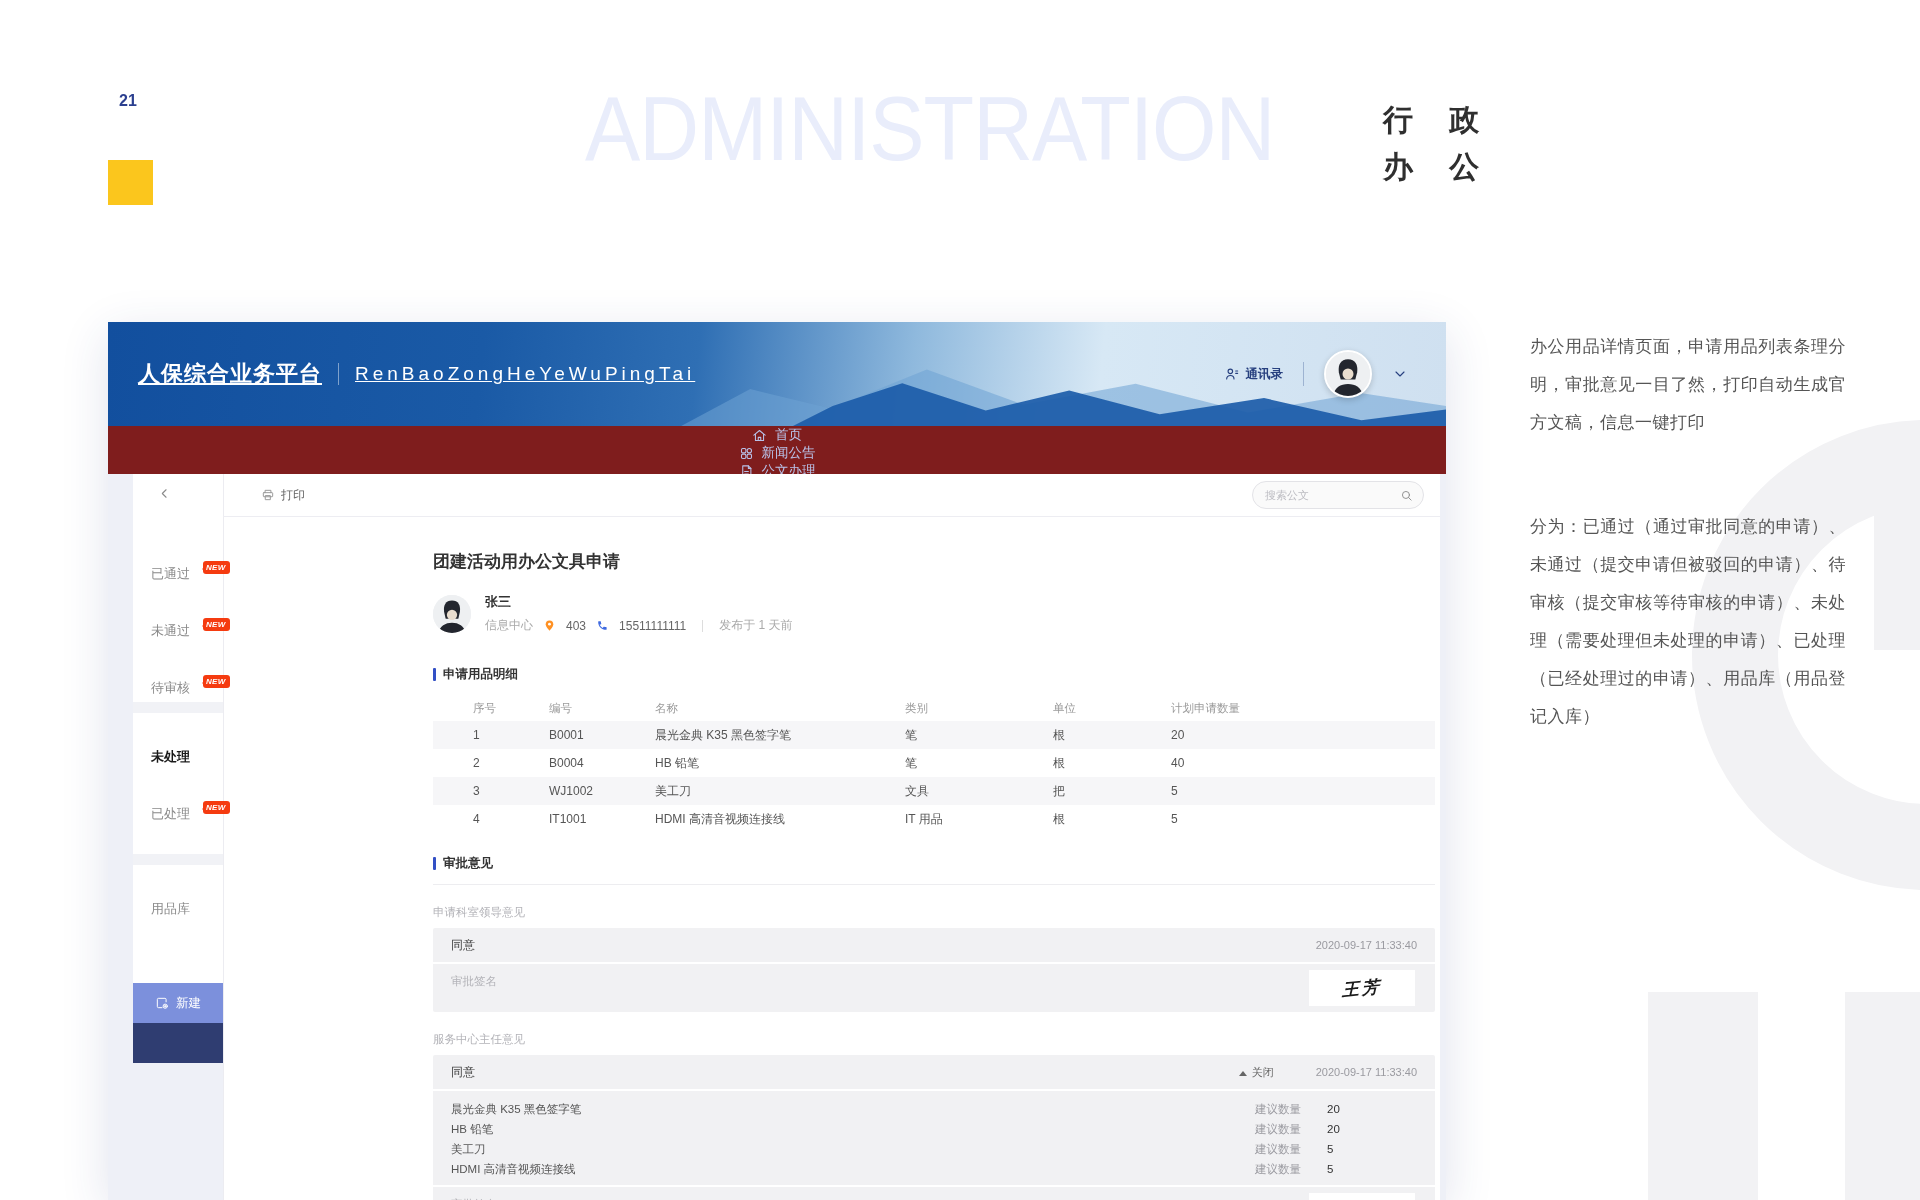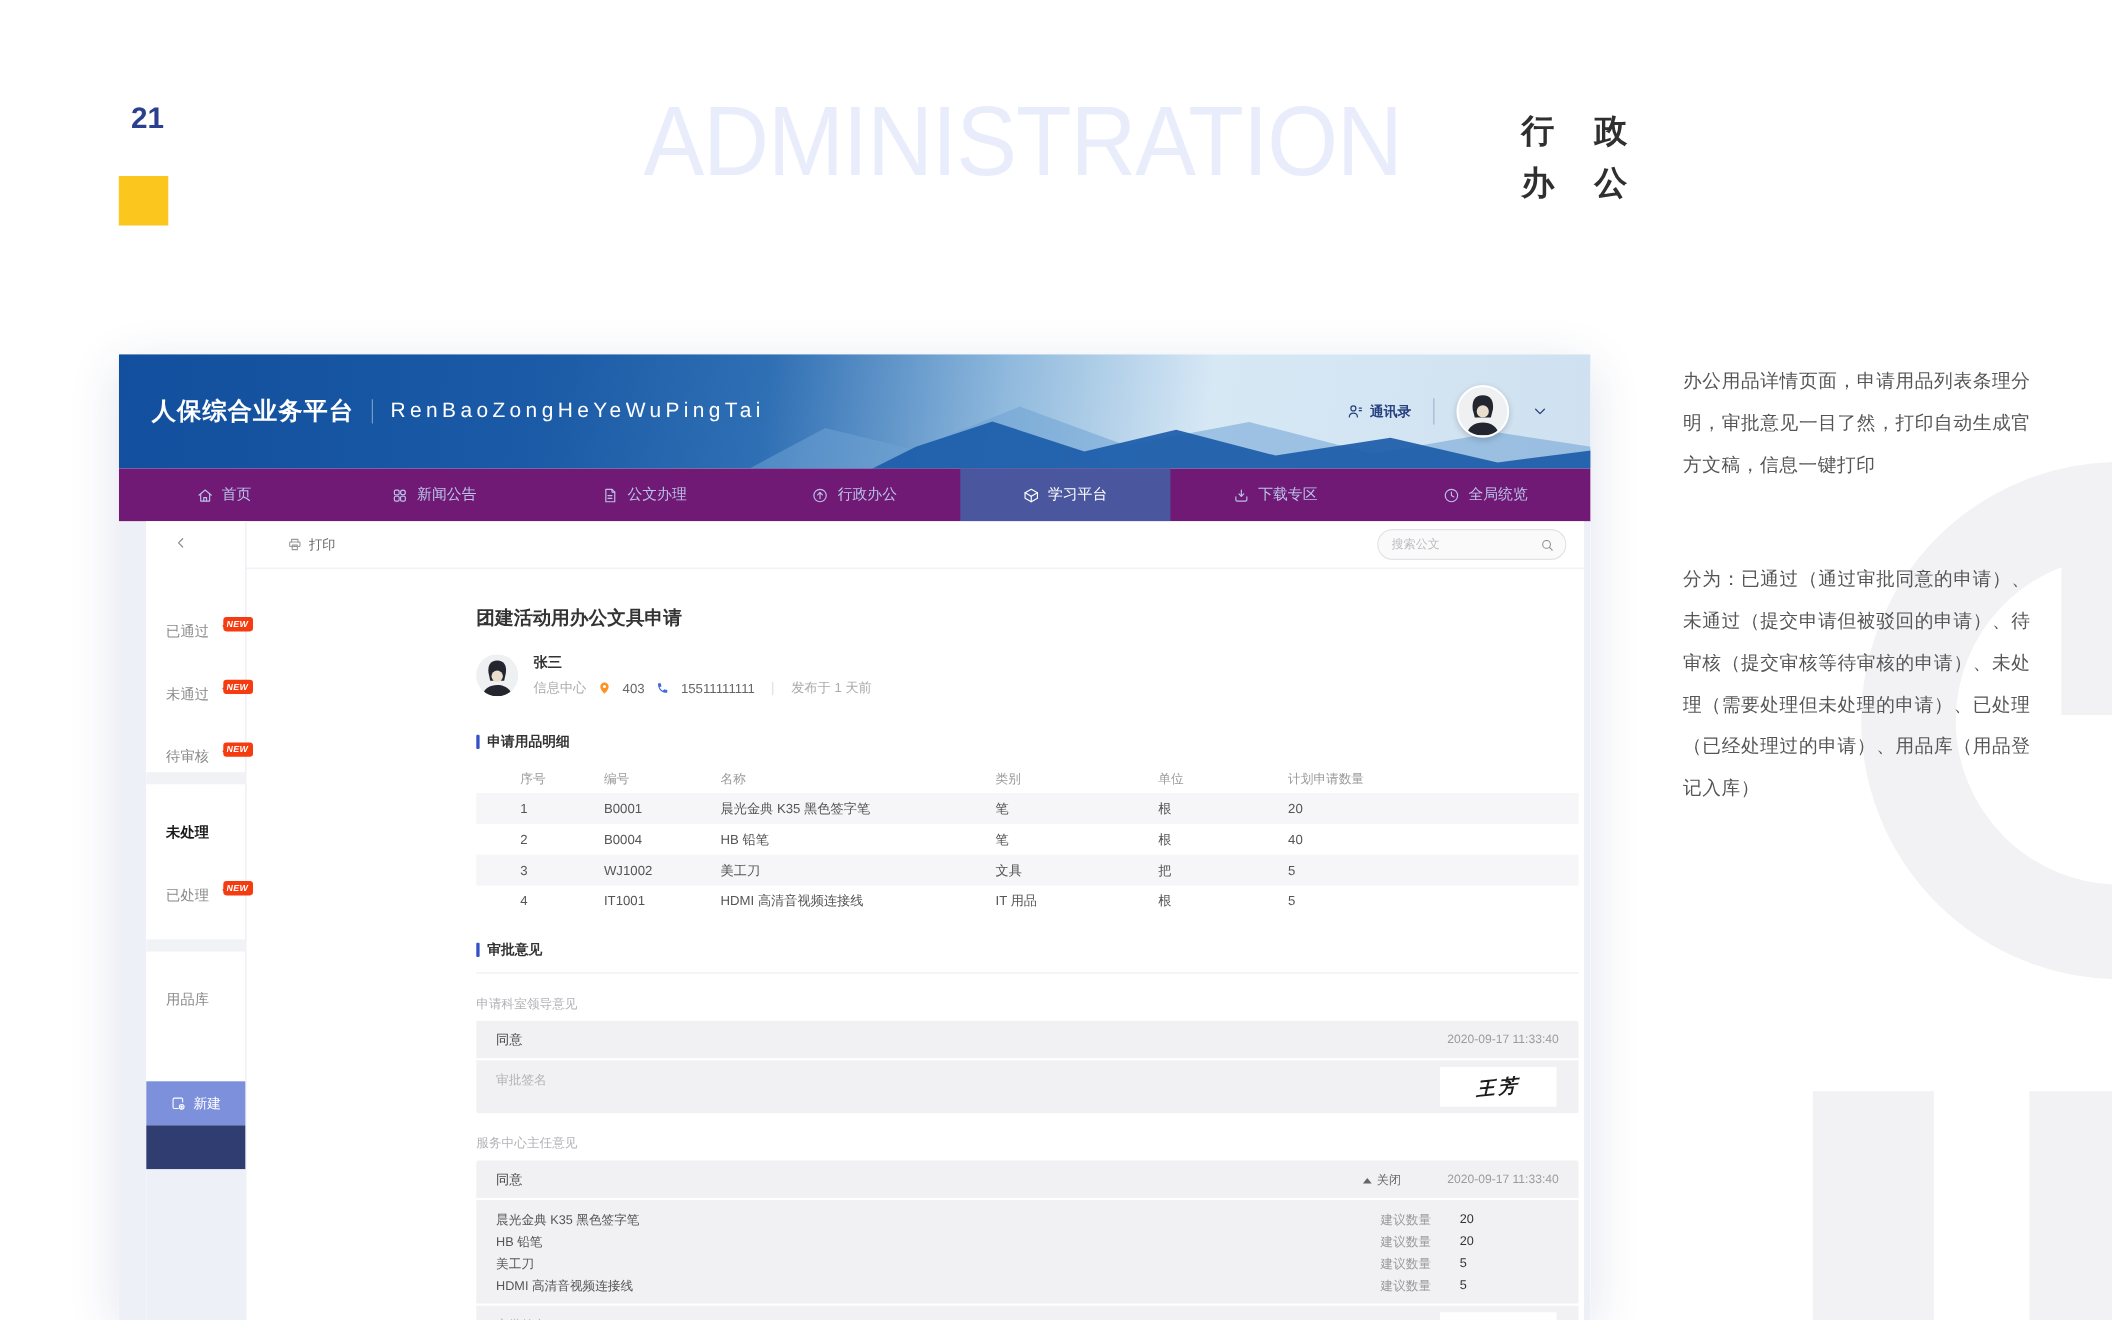--- a/index.html
+++ b/index.html
@@ -1,20 +1,20 @@
 <!DOCTYPE html>
 <html><head>
 <meta charset="utf-8">
 <style>
   html,body{margin:0;padding:0;background:#fff;}
   .page{position:relative;width:1920px;height:1200px;overflow:hidden;background:#fff;
         font-family:"Liberation Sans","DejaVu Sans",sans-serif;-webkit-font-smoothing:antialiased;}
 
   
-  .page-num{position:absolute;left:119px;top:92px;font-size:27px;font-weight:700;color:#2b3f8f;}
+  .page-num{position:absolute;left:119px;top:92px;font-size:16px;font-weight:700;color:#2b3f8f;}
   .yellow-sq{position:absolute;left:108px;top:160px;width:45px;height:45px;background:#fbc61d;}
   .watermark{position:absolute;left:585px;top:78px;font-size:90px;font-weight:400;letter-spacing:-1px;
              color:#e9edfb;transform:scaleX(.92);transform-origin:left top;white-space:nowrap;}
   .corner-title{position:absolute;left:1383px;top:96px;font-size:30px;font-weight:700;color:#2f2f2f;
                 letter-spacing:14px;line-height:47px;white-space:nowrap;}
 
   
   .deco{position:absolute;background:#f2f2f4;}
   .deco-ring{position:absolute;left:1692px;top:420px;width:470px;height:470px;border-radius:50%;
              border:86px solid #f2f2f4;box-sizing:border-box;background:transparent;}
@@ -32,32 +32,32 @@
   .app{position:absolute;left:108px;top:322px;width:1338px;height:878px;z-index:2;background:#fff;
        box-shadow:0 12px 45px rgba(40,60,130,.14);overflow:hidden;font-size:12px;color:#333;}
 
   
   .app-header{position:absolute;top:0;left:0;right:0;height:104px;overflow:hidden;
     background:linear-gradient(96deg,#124f9e 0%,#1a5aa6 28%,#2f6fb4 44%,#8fb9dd 60%,#d7e8f5 74%,#cfe0f0 100%);}
   .mtn1{position:absolute;left:42%;right:-2%;bottom:-6px;height:78px;background:#6ea3d3;opacity:.55;
         clip-path:polygon(0 100%,10% 45%,20% 70%,32% 20%,44% 65%,58% 38%,72% 75%,86% 50%,100% 72%,100% 100%);}
   .mtn2{position:absolute;left:50%;right:-2%;bottom:-8px;height:62px;background:#1c5ca9;opacity:.92;
         clip-path:polygon(0 100%,8% 55%,18% 18%,30% 62%,42% 30%,55% 68%,70% 42%,84% 78%,100% 55%,100% 100%);}
-  .brand{position:absolute;left:30px;top:0;height:104px;display:flex;align-items:center;gap:16px;color:#fff;}
+  .brand{position:absolute;left:30px;top:0;height:104px;display:flex;align-items:center;gap:16px;color:#fff;text-decoration:underline;}
   .brand-cn{font-size:22px;font-weight:700;letter-spacing:1px;}
   .brand-sep{width:1px;height:22px;background:rgba(255,255,255,.45);}
   .brand-en{font-size:19px;font-weight:400;letter-spacing:4px;}
   .hdr-right{position:absolute;right:38px;top:0;height:104px;display:flex;align-items:center;gap:20px;color:#27407f;justify-content:space-between;}
   .contacts{display:flex;align-items:center;gap:6px;font-size:12.5px;font-weight:600;cursor:pointer;}
   .hdr-sep{width:1px;height:24px;background:rgba(60,90,150,.35);}
   .avatar{width:44px;height:44px;border-radius:50%;background:#eef0f2;border:2px solid #fff;
           box-shadow:0 2px 6px rgba(0,0,0,.18);overflow:hidden;display:flex;align-items:center;justify-content:center;}
 
   
-  .nav{position:absolute;top:104px;left:0;right:0;height:48px;background:#701a75;display:flex;}
+  .nav{position:absolute;top:104px;left:0;right:0;height:48px;background:#7f1d1d;display:flex;flex-direction:column;}
   .nav-item{flex:1;display:flex;align-items:center;justify-content:center;gap:8px;
             color:#b9c2e8;font-size:13.5px;cursor:pointer;}
   .nav-item.active{background:#4a579e;color:#fff;}
   .nav-item svg{width:15px;height:15px;}
 
   
   .app-body{position:absolute;top:152px;left:0;right:0;bottom:0;background:#eef0f7;}
   .app-inner{position:absolute;left:25px;right:6px;top:0;bottom:0;background:#fff;}
 
   

